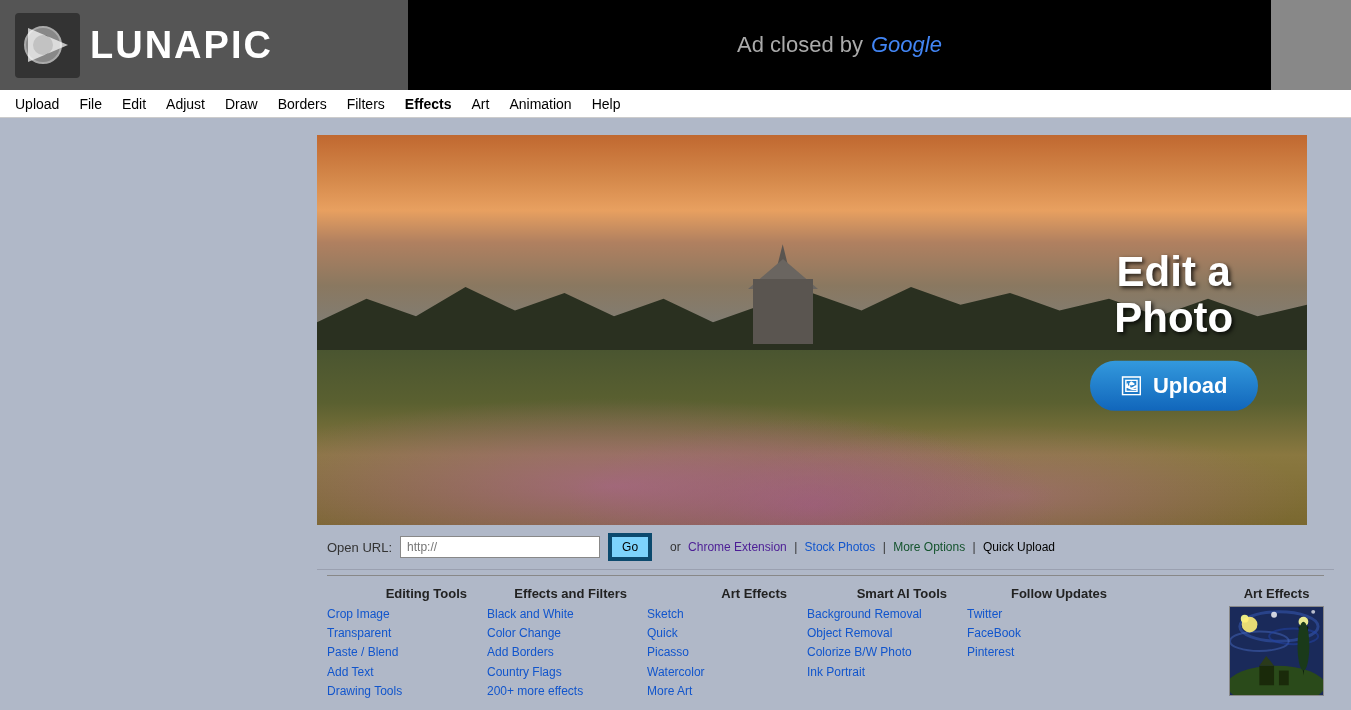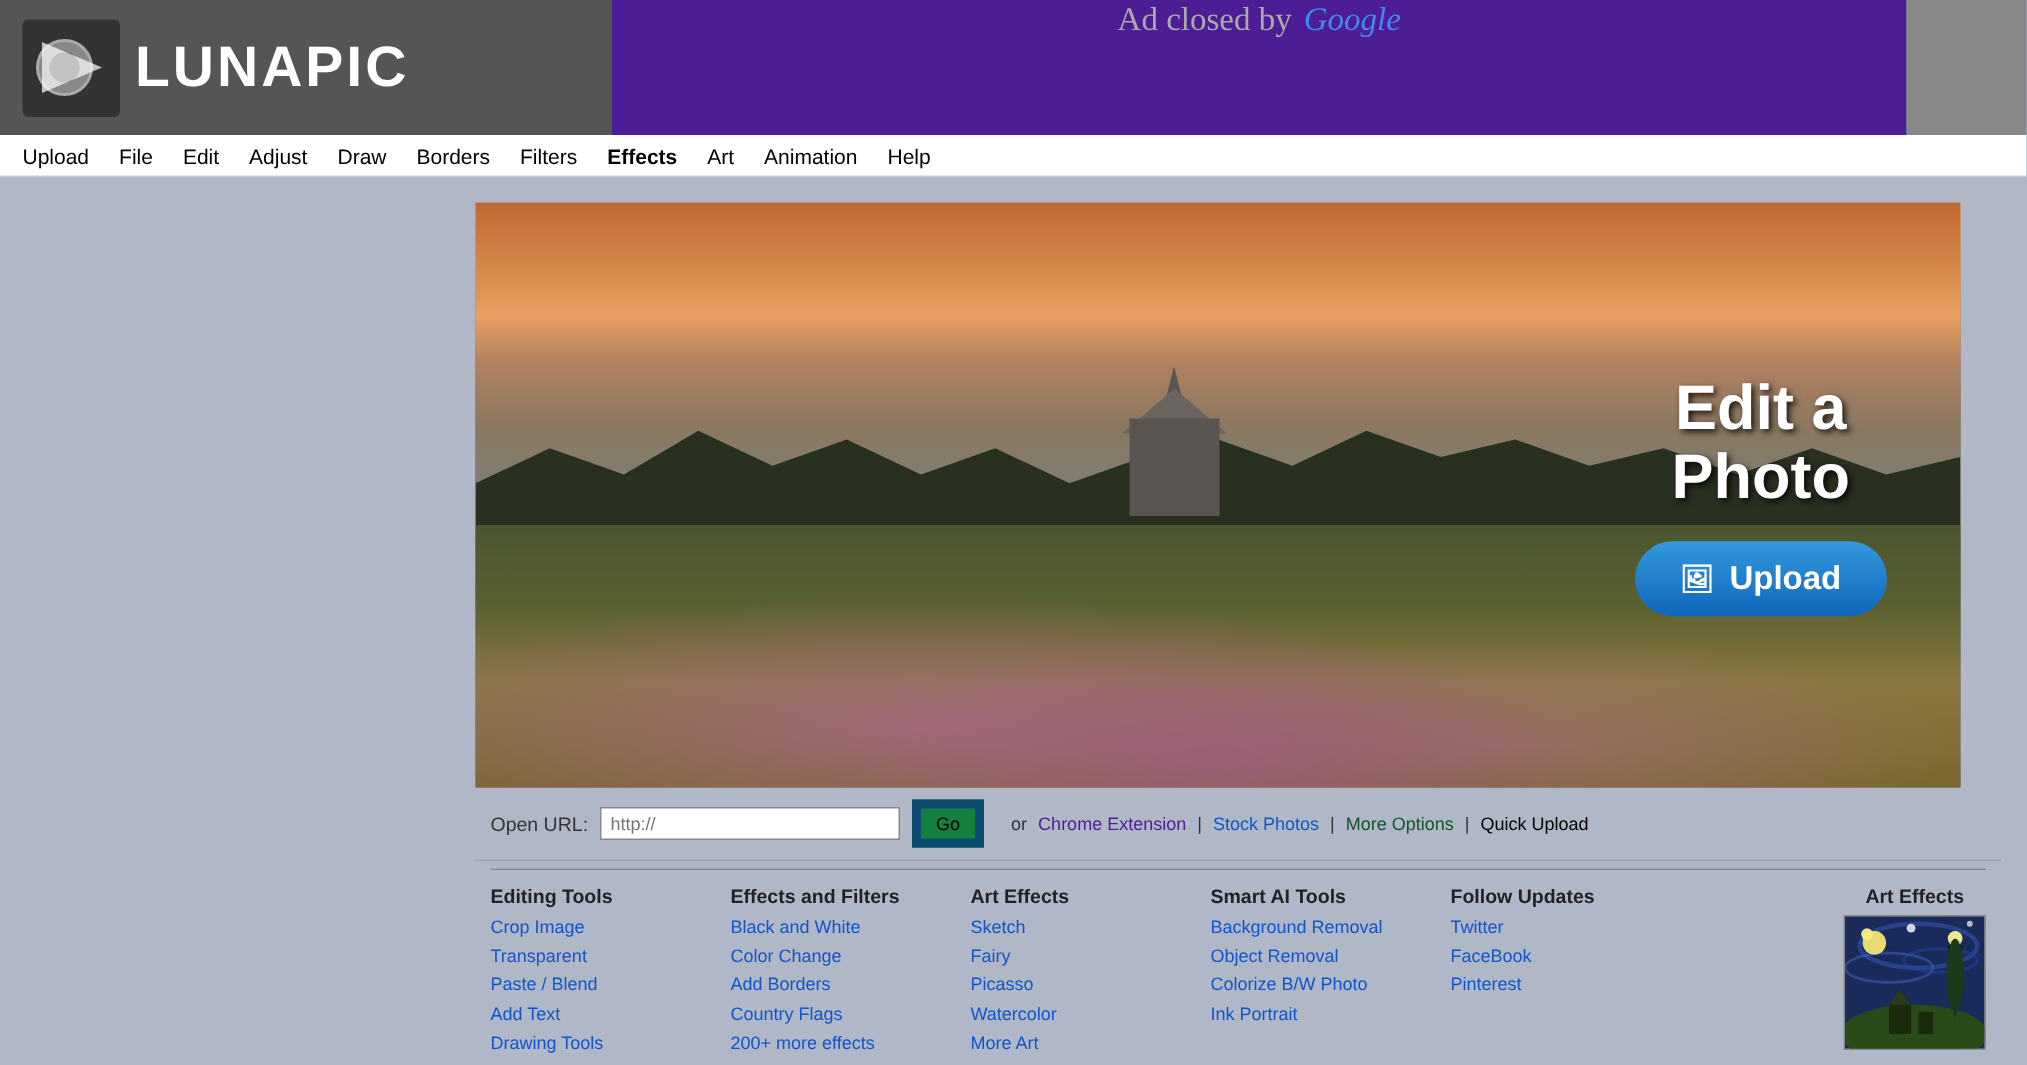--- a/index.html
+++ b/index.html
@@ -34,25 +34,24 @@
     }
     #logo-text {
       font-size: 38px;
       font-weight: bold;
       color: white;
       letter-spacing: 2px;
     }
     #ad-area {
       flex: 1;
       height: 90px;
-      background: #4c1d95;
-      display: flex;
-      align-items: flex-start;
+      background: #000000;
+      display: flex;
+      align-items: center;
       justify-content: center;
-      font-family: Liberation Serif, serif;
     }
     #ad-closed-text {
       font-size: 22px;
       color: #aaa;
       display: flex;
       align-items: center;
       gap: 8px;
     }
     #right-gray {
       width: 80px;
@@ -282,20 +281,21 @@
 
     .footer-col {
       min-width: 140px;
     }
 
     .footer-col-title {
       font-size: 13px;
       font-weight: bold;
       color: #222;
       margin-bottom: 4px;
+      text-align: right;
     }
 
     .footer-col a {
       display: block;
       font-size: 12px;
       color: #1155cc;
       text-decoration: none;
       line-height: 1.6;
     }
 
@@ -382,21 +382,21 @@
         <button id="upload-btn">
           <span style="font-size:18px;">🖼</span>
           <span>Upload</span>
         </button>
       </div>
     </div>
 
     <div id="url-bar">
       <span style="font-size:13px;color:#333;">Open URL:</span>
       <input type="text" id="url-input" style="width: 200px; padding: 3px 6px; font-size: 12px; border: 1px solid rgb(136, 136, 136); background: white;" placeholder="http://">
-      <button id="go-btn" style="padding:3px 10px;font-size:12px;background:#15803d;border:6px solid #0c4a6e;cursor:pointer;">Go</button>
+      <button id="go-btn" style="padding:3px 10px;font-size:12px;background:#7dd3fc;border:4px solid #0c4a6e;cursor:pointer;">Go</button>
       <div id="url-extras" style="font-size:12px;color:#333;margin-left:10px;">
         <span>or</span>
         <a href="#" style="color:#4c1d95;text-decoration:none;margin-left:4px;">Chrome Extension</a>
         <span style="margin:0 4px;">|</span>
         <a href="#" style="color:#1155cc;text-decoration:none;">Stock Photos</a>
         <span style="margin:0 4px;">|</span>
         <a href="#" style="color:#14532d;text-decoration:none;">More Options</a>
         <span style="margin:0 4px;">|</span>
         <a href="#" style="color:#000000;text-decoration:none;">Quick Upload</a>
       </div>
@@ -420,21 +420,21 @@
         <a href="#">Black and White</a>
         <a href="#">Color Change</a>
         <a href="#">Add Borders</a>
         <a href="#">Country Flags</a>
         <a href="#">200+ more effects</a>
       </div>
 
       <div class="footer-col">
         <div class="footer-col-title">Art Effects</div>
         <a href="#">Sketch</a>
-        <a href="#">Fairy</a>
+        <a href="#">Quick</a>
         <a href="#">Picasso</a>
         <a href="#">Watercolor</a>
         <a href="#">More Art</a>
       </div>
 
       <div class="footer-col">
         <div class="footer-col-title">Smart AI Tools</div>
         <a href="#">Background Removal</a>
         <a href="#">Object Removal</a>
         <a href="#">Colorize B/W Photo</a>

